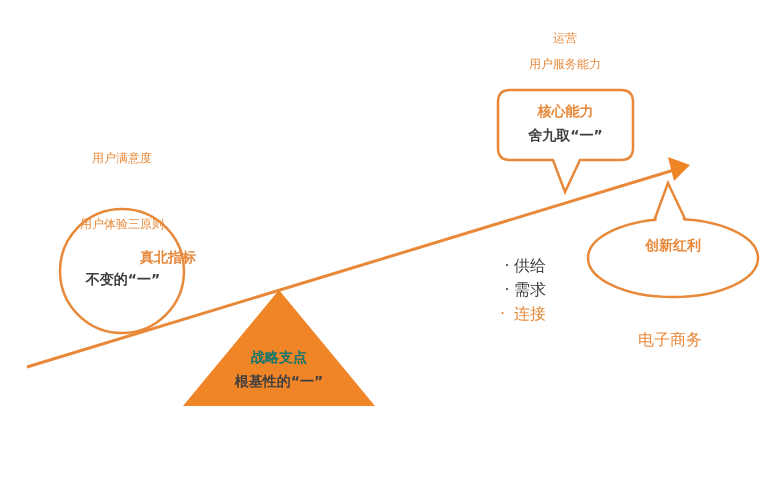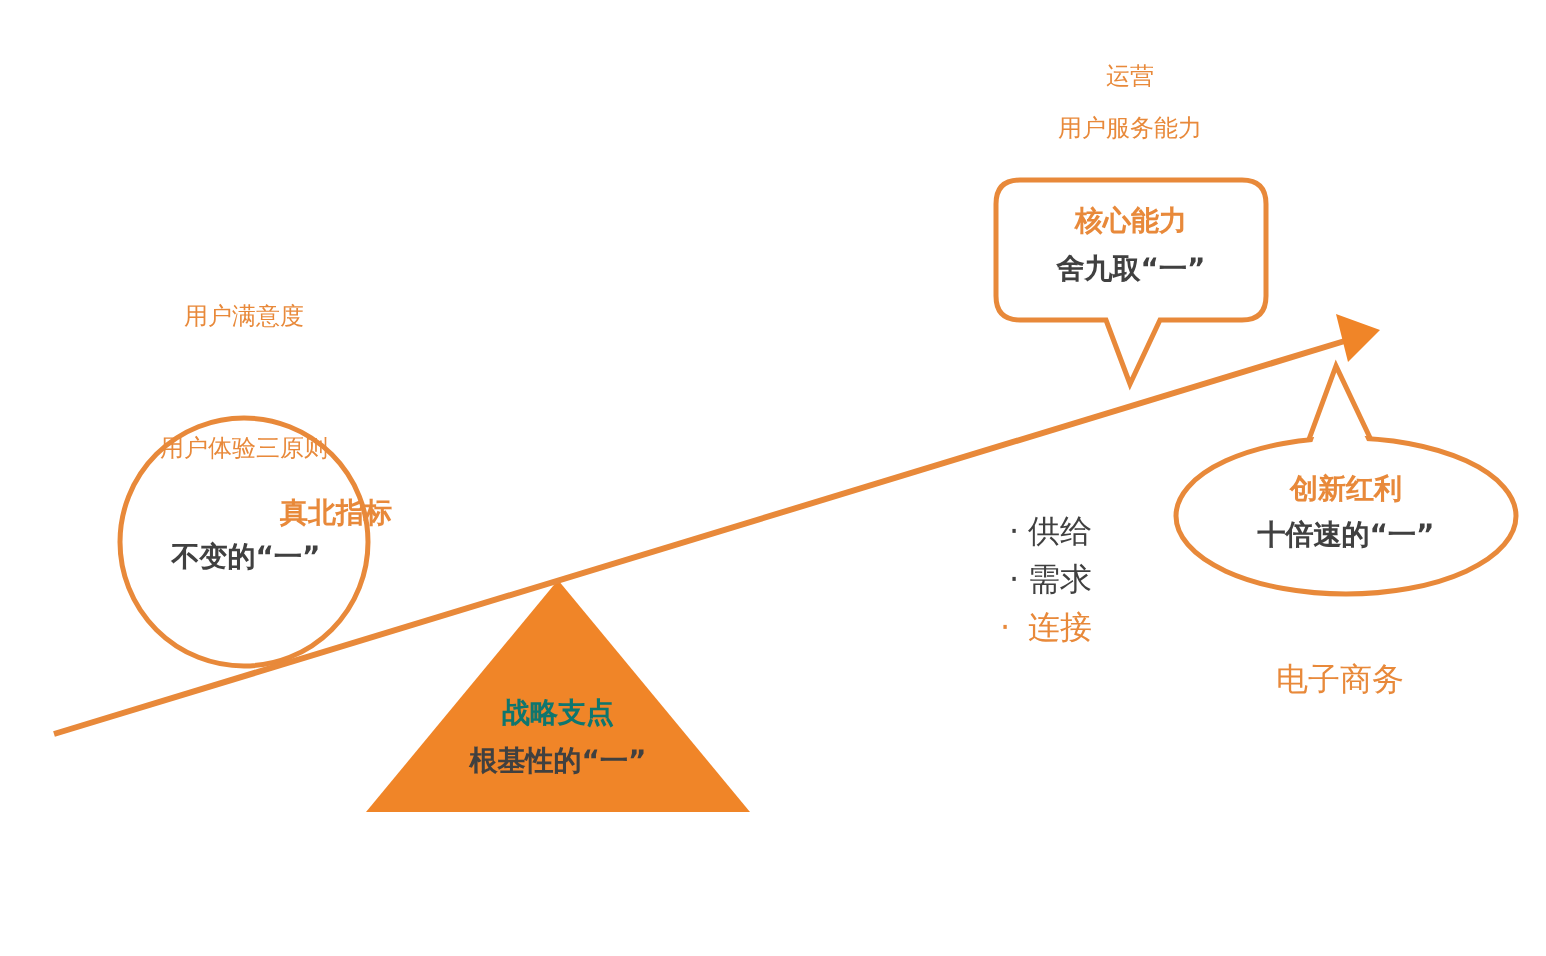--- a/index.html
+++ b/index.html
@@ -51,21 +51,20 @@
   <div class="lbl dark bubble-sub" style="left:205px; top:370px; width:148px;">根基性的“一”</div>
 
 
   <div class="lbl orange line-title" style="left:490px; top:26px; width:150px;">运营</div>
   <div class="lbl orange line-title" style="left:490px; top:52px; width:150px;">用户服务能力</div>
 
   <div class="lbl orange bubble-title" style="left:498px; top:100px; width:135px;">核心能力</div>
   <div class="lbl dark bubble-sub" style="left:498px; top:124px; width:135px;">舍九取“一”</div>
 
   <div class="lbl orange bubble-title" style="left:590px; top:234px; width:166px;">创新红利</div>
-  <div class="lbl dark bubble-sub" style="left:590px; top:257px; width:166px;">十倍速的“一”</div>
 
   <div class="bullets">
     <div class="dark">
       <span class="dot">·</span><span>供给</span>
     </div>
     <div class="dark">
       <span class="dot">·</span><span>需求</span>
     </div>
     <div class="orange">
       <span class="dot">·</span><span>连接</span>

